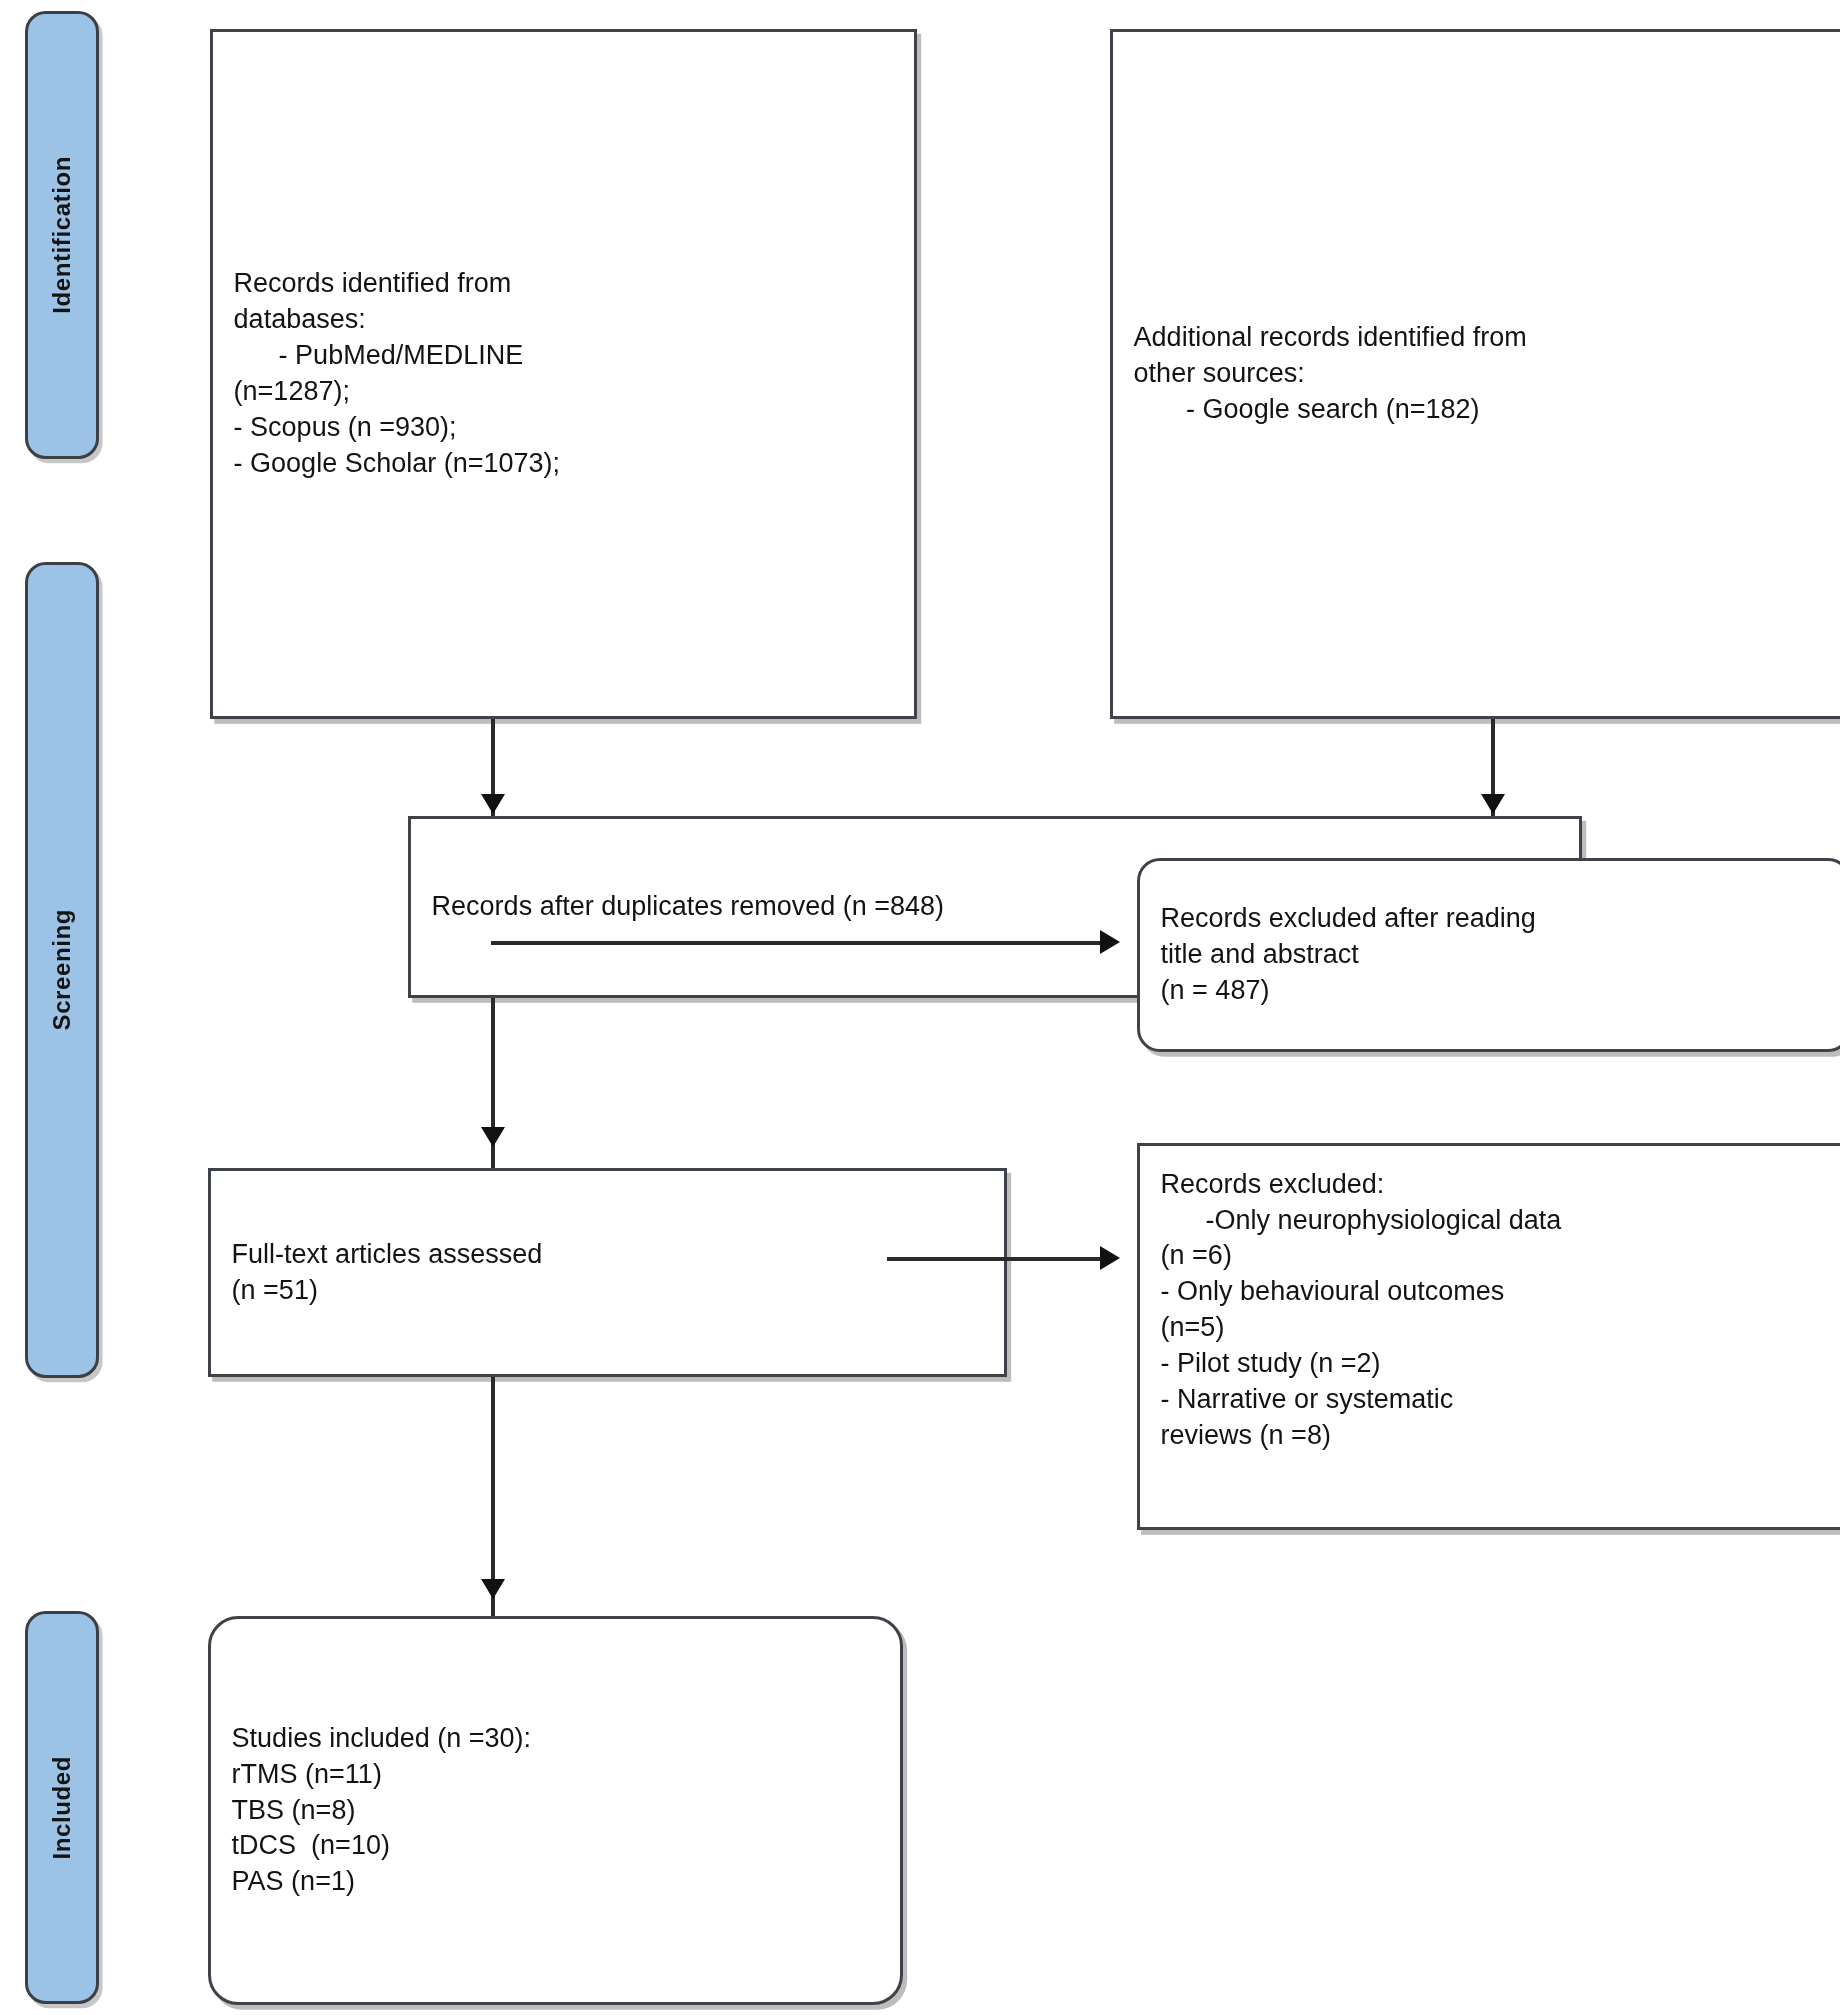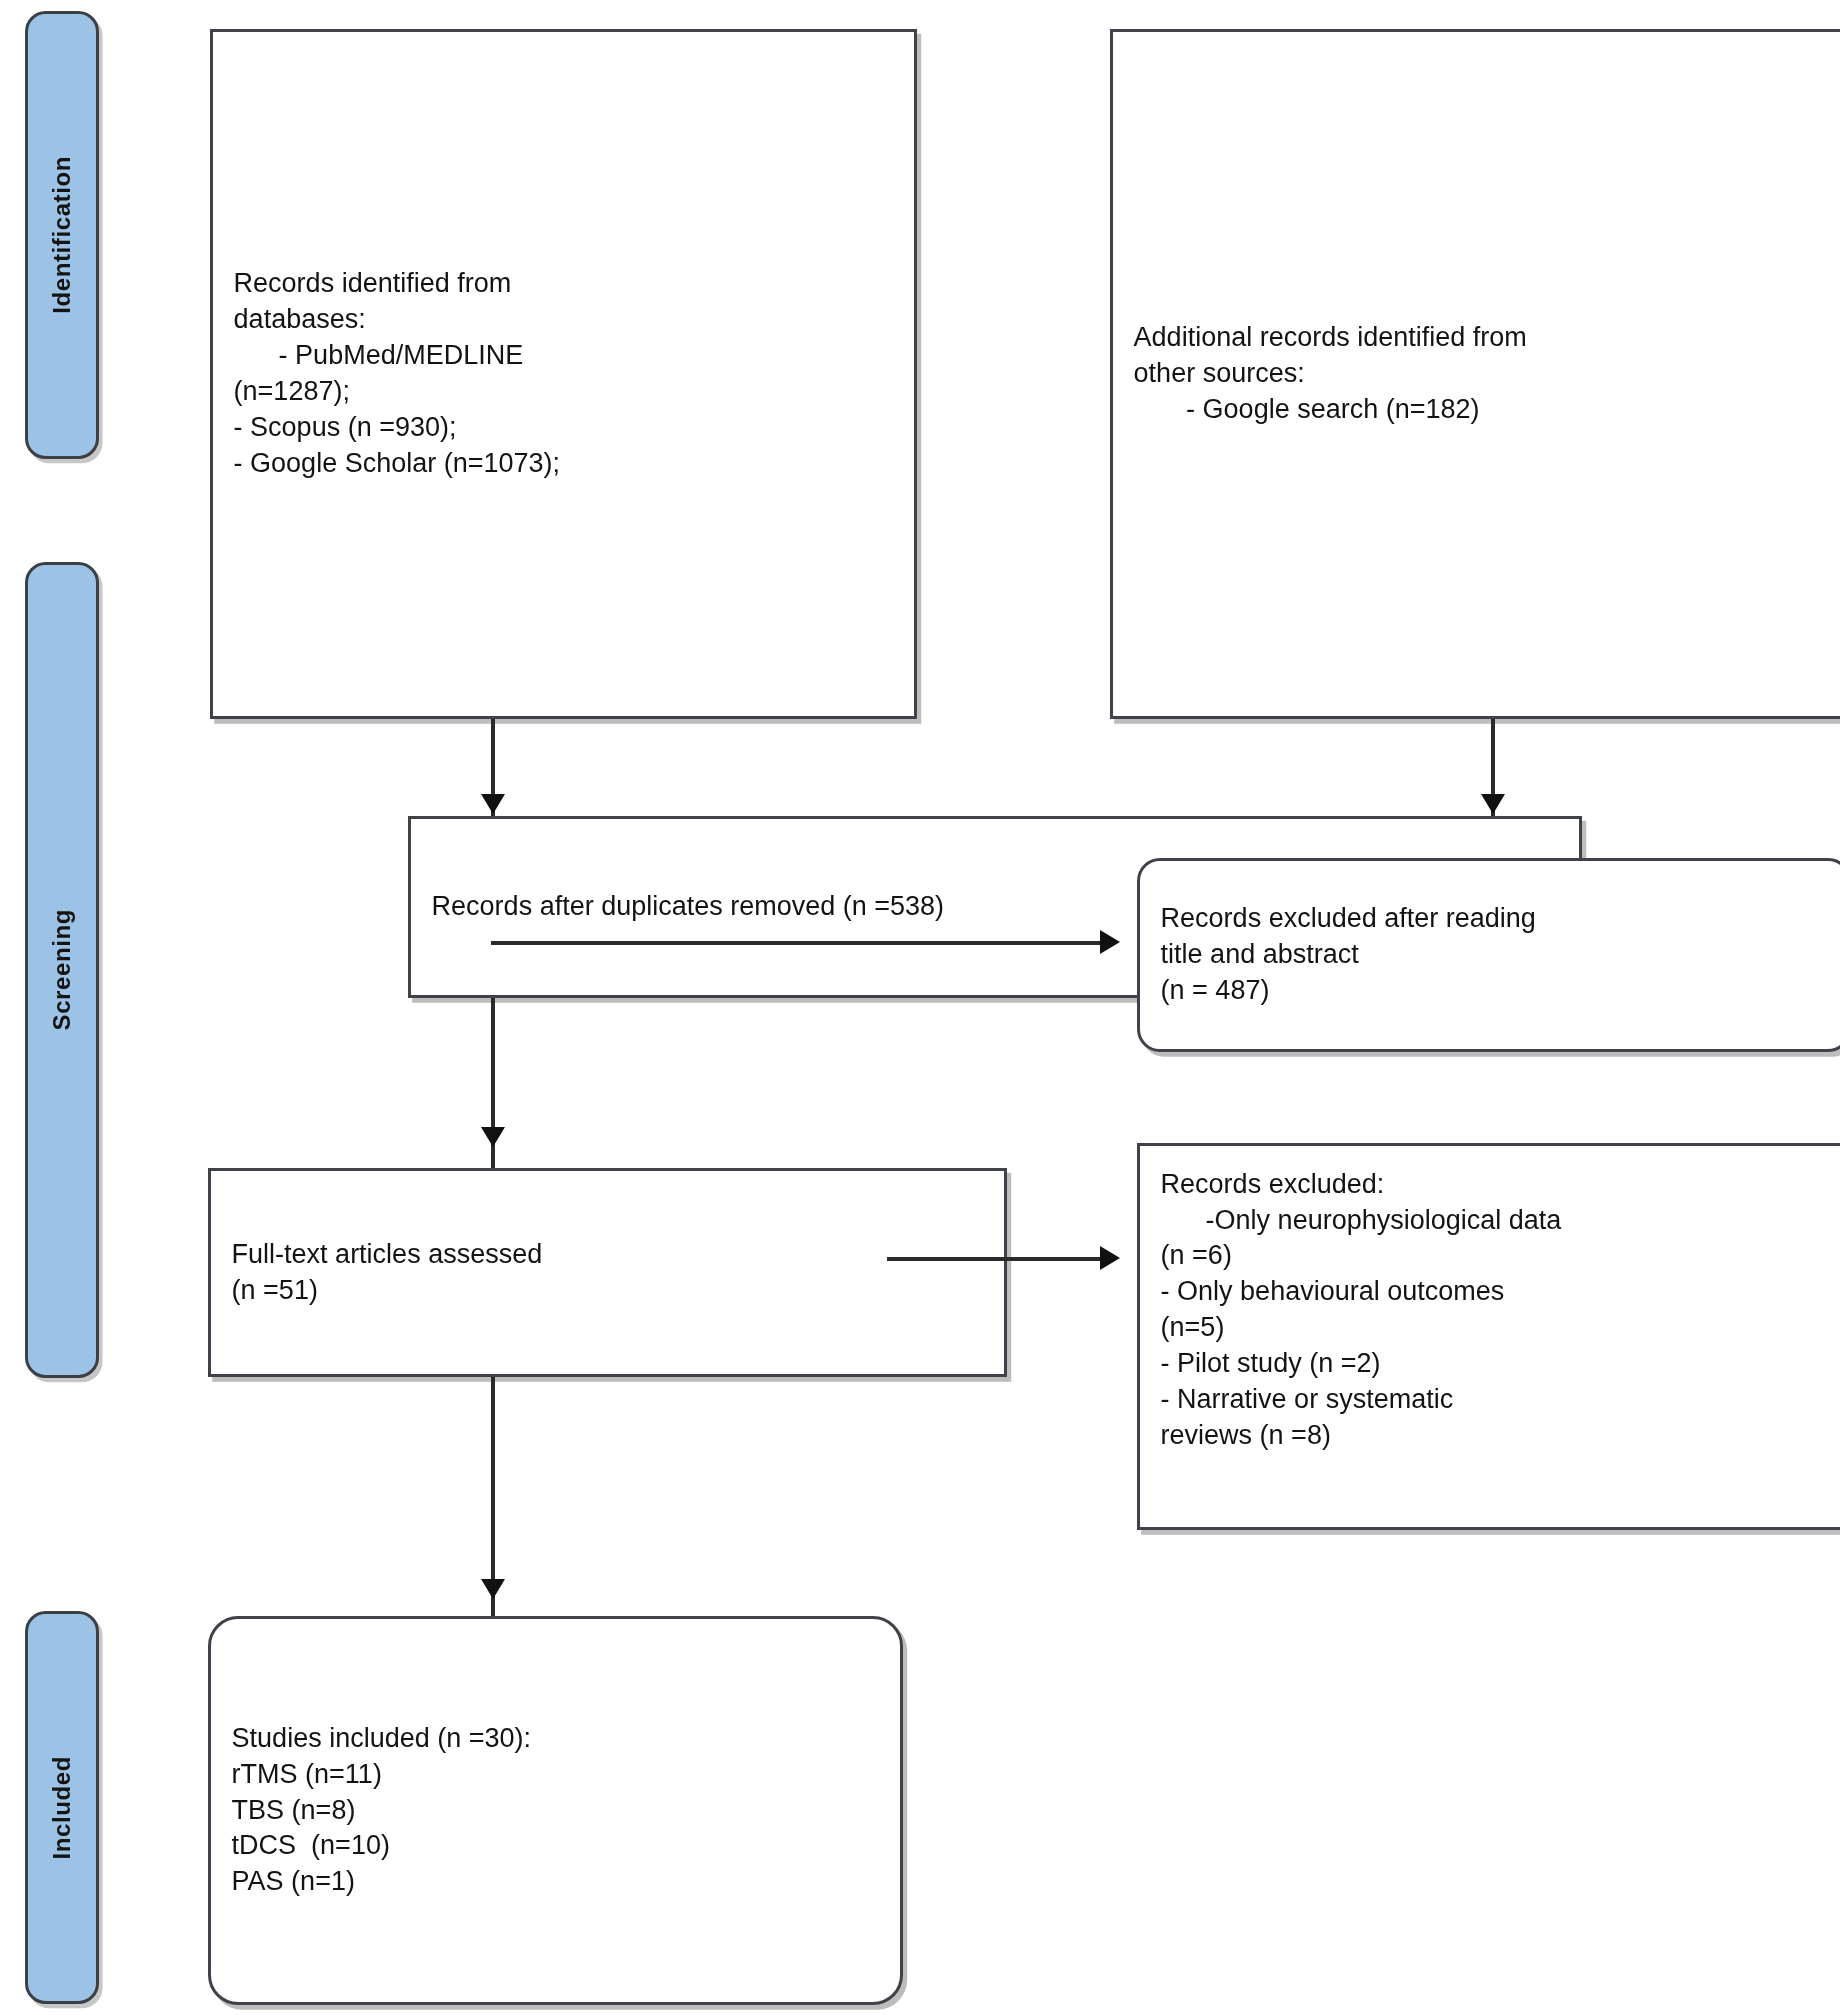--- a/index.html
+++ b/index.html
@@ -120,21 +120,21 @@
        - Google search (n=182)</div>
   </div>
 
   <div class="vline" style="left:491px; top:719px; height:97px;"></div>
   <div class="arrow-down" style="left:481px; top:794px;"></div>
 
   <div class="vline" style="left:1491px; top:719px; height:97px;"></div>
   <div class="arrow-down" style="left:1481px; top:794px;"></div>
 
   <div class="flow-box" style="left:392px; top:816px; width:1174px; height:182px;">
-    <div class="box-text">Records after duplicates removed (n =538)</div>
+    <div class="box-text">Records after duplicates removed (n =848)</div>
   </div>
 
   <div class="vline" style="left:491px; top:998px; height:749px;"></div>
   <div class="arrow-down" style="left:481px; top:1127px;"></div>
 
   <div class="hline" style="left:491px; top:941px; width:611px;"></div>
   <div class="arrow-right" style="left:1100px; top:930px;"></div>
 
   <div class="flow-box" style="left:1121px; top:858px; width:714px; height:194px;border-radius:23px;">
     <div class="box-text">Records excluded after reading

